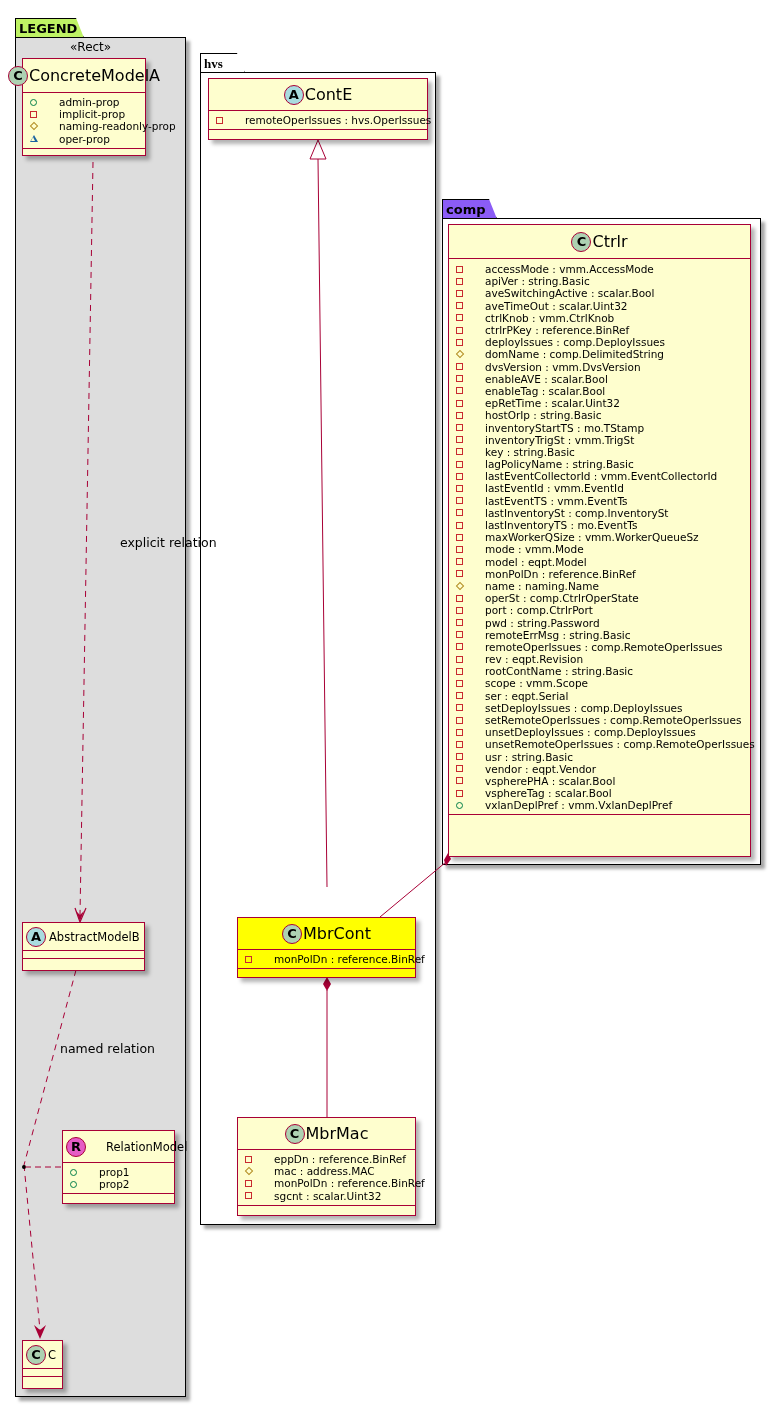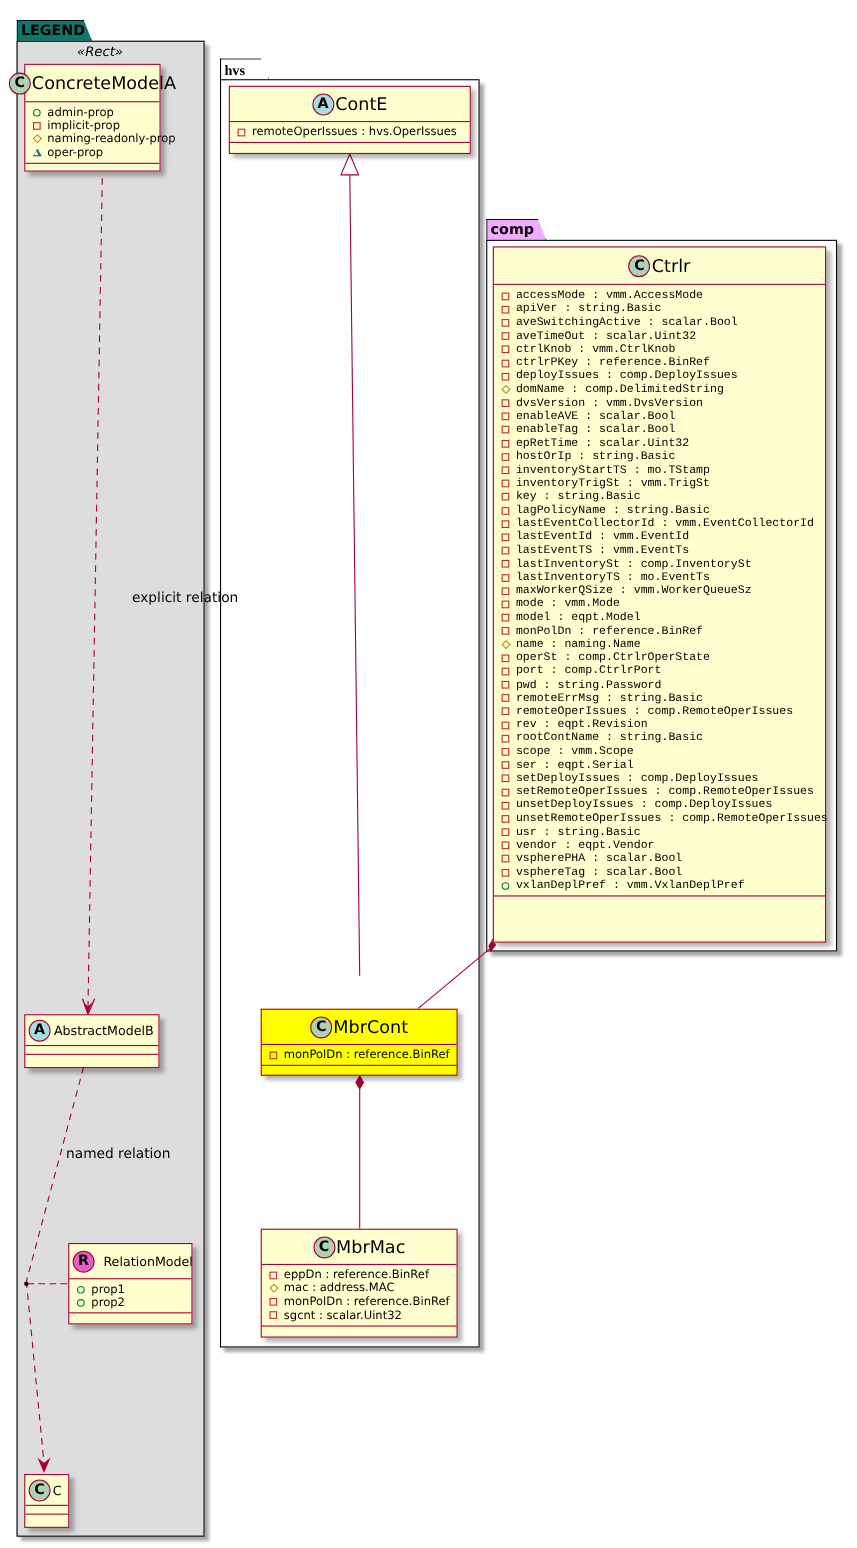--- a/index.html
+++ b/index.html
@@ -9,42 +9,42 @@
   .cls{position:absolute;background:#FEFECE;border:1.5px solid #A80036;box-sizing:border-box;box-shadow:4px 4px 4px rgba(0,0,0,0.3);font-size:11px;color:#000;}
   .cls.hl{background:#FFFF00;}
   .cls-head{display:flex;align-items:center;justify-content:center;border-bottom:1.5px solid #A80036;box-sizing:border-box;}
   .cls-head .name{font-size:16px;margin-left:1px;}
   .cls-head .name.abs{}
   .badge{width:20px;height:20px;border-radius:50%;border:1px solid #A80036;display:flex;align-items:center;justify-content:center;font-weight:bold;font-size:13px;box-sizing:border-box;flex:0 0 auto;}
   .badge.c{background:#ADD1B2;}
   .badge.a{background:#A9DCDF;}
   .badge.r{background:#E55CC5;}
   .attrs{padding:3px 6px 3px 6px;border-bottom:1.5px solid #A80036;}
-  .attr{display:flex;align-items:center;height:12.2px;font-size:10.5px;white-space:nowrap;}
+  .attr{display:flex;align-items:center;height:12.2px;font-size:10.5px;white-space:nowrap;gap:16px;}
   .vis{width:9px;height:9px;margin-right:5px;flex:0 0 auto;display:inline-flex;align-items:center;justify-content:center;}
   .v-priv{width:7px;height:7px;border:1px solid #C82930;box-sizing:border-box;}
   .v-pub{width:7px;height:7px;border:1px solid #038048;border-radius:50%;box-sizing:border-box;}
   .v-prot{width:6px;height:6px;border:1px solid #B38D22;transform:rotate(45deg);box-sizing:border-box;}
   .v-pkg{width:0;height:0;border-left:4px solid transparent;border-right:4px solid transparent;border-bottom:7px solid #1963A0;position:relative;}
   .v-pkg::after{content:"";position:absolute;left:-2.5px;top:2px;border-left:2.5px solid transparent;border-right:2.5px solid transparent;border-bottom:4px solid #FEFECE;}
   .methods{height:7px;}
   .label{position:absolute;font-size:12.5px;color:#000;white-space:nowrap;}
   svg.links{position:absolute;left:0;top:0;}
 </style>
 </head>
 <body>
 
-<div class="pkg-tab" style="left:15px;top:18px;width:69px;background:#0f766e;"><span>LEGEND</span></div>
+<div class="pkg-tab" style="left:15px;top:18px;width:69px;background:#bef264;"><span>LEGEND</span></div>
 <div class="pkg" style="left:15px;top:37px;width:169px;height:1358px;background:#DDDDDD;"></div>
-<div class="label" style="left:70px;top:40px;font-style:italic;font-size:12px;">«Rect»</div>
+<div class="label" style="left:70px;top:40px;font-size:12px;">«Rect»</div>
 
 <div class="pkg-tab" style="left:200px;top:53px;width:45px;background:#fff;font-family:Liberation Serif, serif;"><span>hvs</span></div>
 <div class="pkg" style="left:200px;top:72px;width:234px;height:1151px;background:#fff;"></div>
 
-<div class="pkg-tab" style="left:442px;top:199px;width:55px;background:#f0abfc;text-align:center;"><span>comp</span></div>
+<div class="pkg-tab" style="left:442px;top:199px;width:55px;background:#8b5cf6;text-align:center;"><span>comp</span></div>
 <div class="pkg" style="left:442px;top:218px;width:317px;height:645px;background:#fff;"></div>
 
 <svg class="links" width="779" height="1407">
 
   <line x1="93" y1="162" x2="80" y2="915" stroke="#A80036" stroke-width="1" stroke-dasharray="6,5"></line>
   <polyline points="75,908 80,922 86,908" fill="none" stroke="#A80036" stroke-width="1.2"></polyline>
   <polygon points="76,911 80,921 84,911 80,915" fill="#A80036"></polygon>
 
   <line x1="76" y1="970" x2="24" y2="1165" stroke="#A80036" stroke-width="1" stroke-dasharray="6,5"></line>
   <line x1="24" y1="1165" x2="40" y2="1330" stroke="#A80036" stroke-width="1" stroke-dasharray="6,5"></line>
@@ -104,21 +104,21 @@
     <span class="badge a">A</span>
     <span class="name abs" style="margin-left:3px;font-size:11.5px;">AbstractModelB</span>
   </div>
   <div class="attrs" style="height:7px;padding:0;"></div>
   <div class="methods"></div>
 </div>
 
 <div class="cls" style="left:62px;top:1130px;width:113px;height:74px;">
   <div class="cls-head" style="height:32px;justify-content:flex-start;padding-left:3px;">
     <span class="badge r">R</span>
-    <span class="name" style="margin-left:8px;font-size:11.5px;">RelationModel</span>
+    <span class="name" style="margin-left:20px;font-size:11.5px;">RelationModel</span>
   </div>
   <div class="attrs">
       <div class="attr">
         <span class="vis">
           <span class="v-pub"></span>
         </span>
         <span>prop1</span>
       </div>
       <div class="attr">
         <span class="vis">
@@ -203,21 +203,21 @@
       </div>
     </div>
   <div class="methods"></div>
 </div>
 
 <div class="cls" style="left:448px;top:224px;width:303px;height:633px;">
   <div class="cls-head" style="height:34px;">
     <span class="badge c">C</span>
     <span class="name">Ctrlr</span>
   </div>
-  <div class="attrs" style="padding-top:4px;font-family:Liberation Mono, monospace;">
+  <div class="attrs" style="padding-top:4px;">
       <div class="attr">
         <span class="vis">
           <span class="v-priv"></span>
         </span>
         <span>accessMode : vmm.AccessMode</span>
       </div>
       <div class="attr">
         <span class="vis">
           <span class="v-priv"></span>
         </span>

